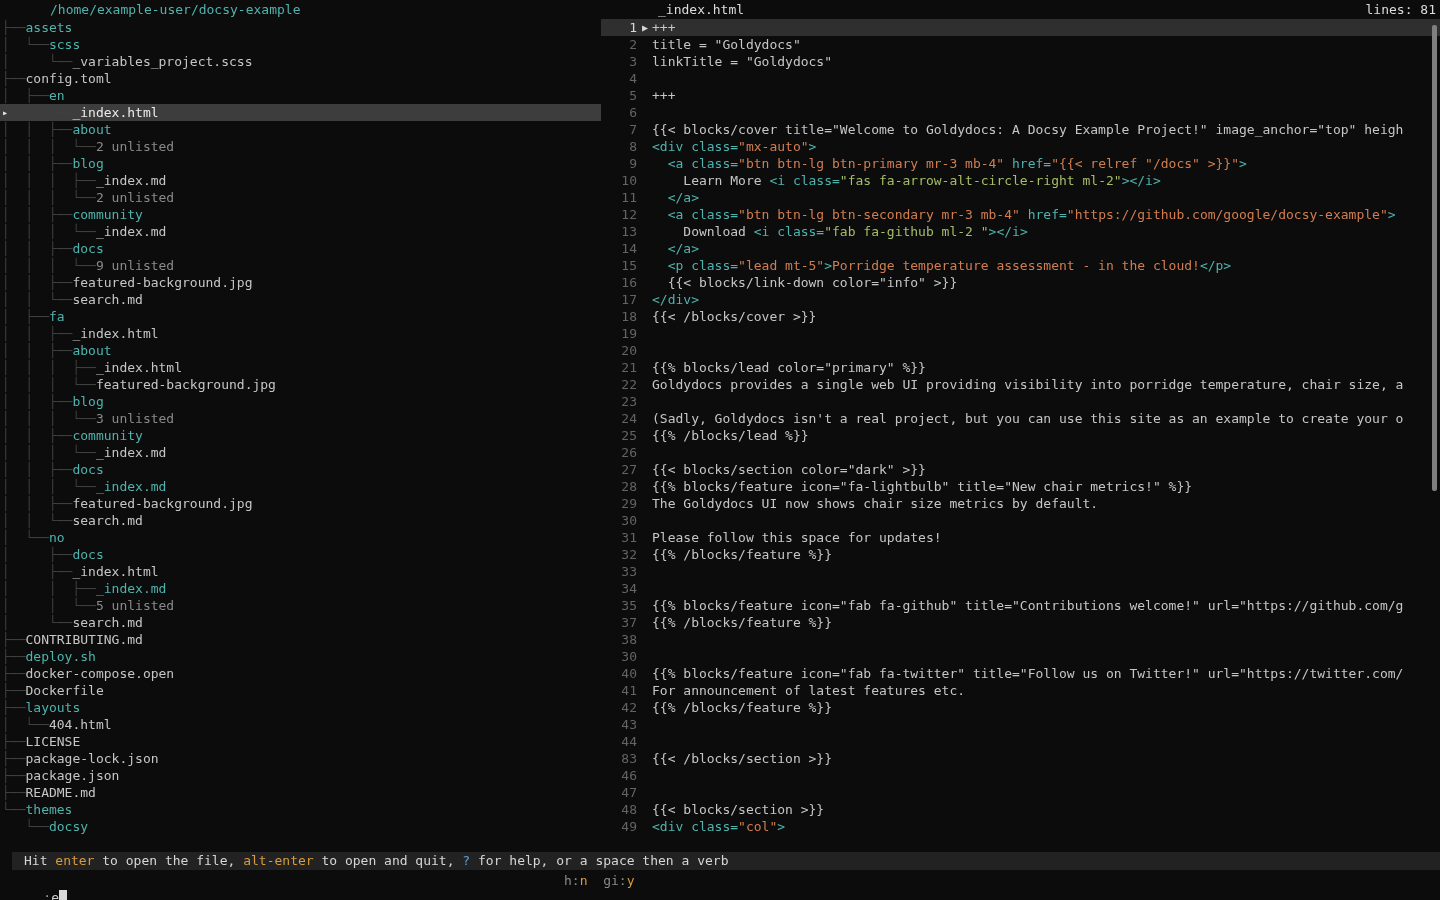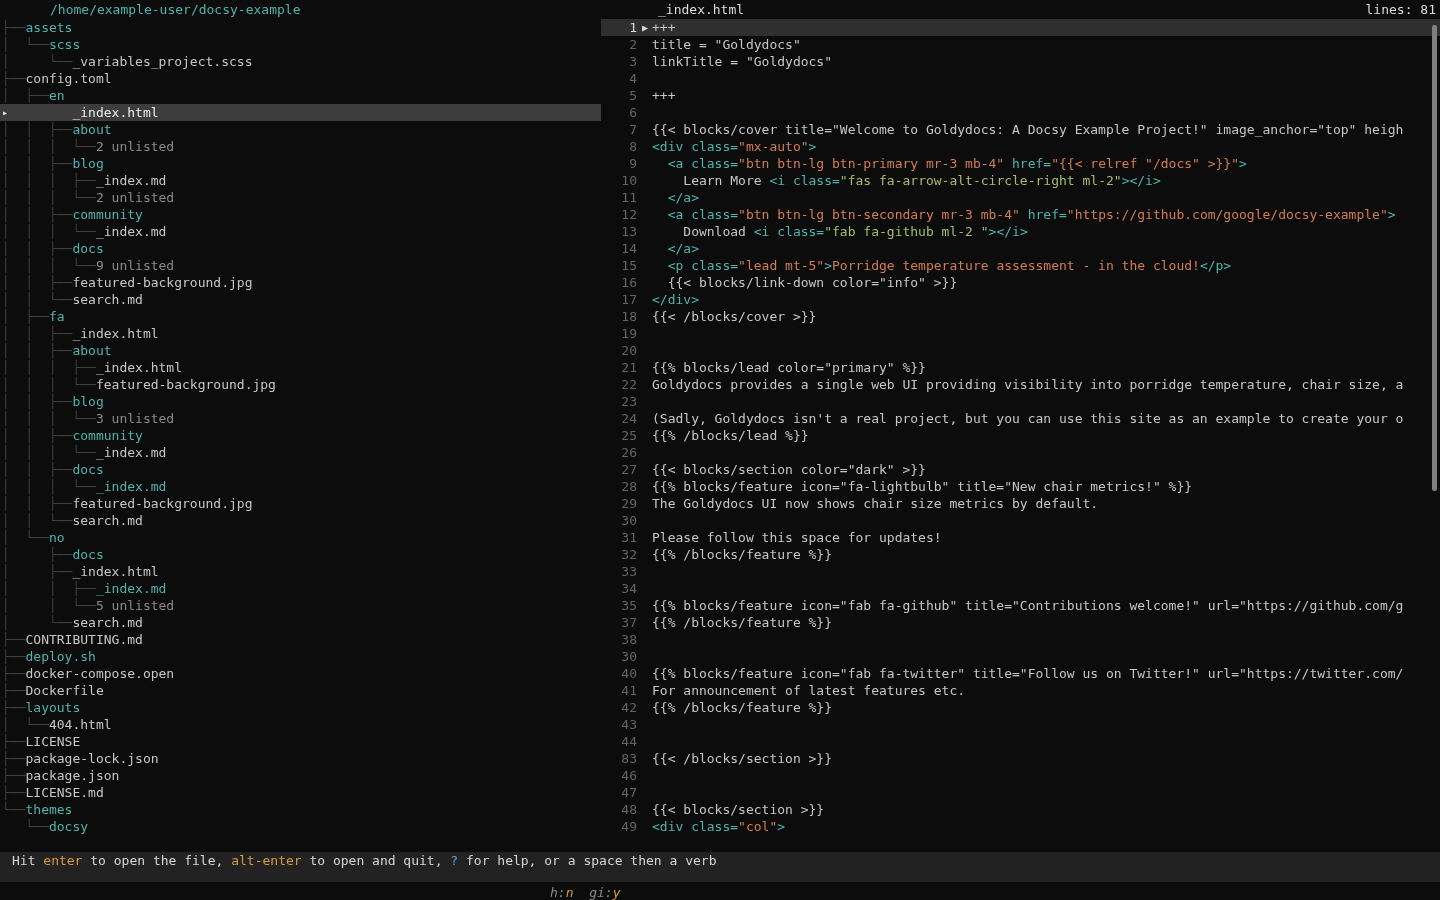--- a/index.html
+++ b/index.html
@@ -27,29 +27,29 @@
   .pline.sel{background:var(--pselbg);}
   .pline.sel .num{color:#d9d9d9;}
   .num{width:36px;flex:none;text-align:right;color:var(--linenum);}
   .code{flex:none;padding-left:15px;position:relative;}
   .pmarker{position:absolute;left:5px;top:0;color:#d9d9d9;font-size:10px;}
   .c-p{color:var(--fg);}
   .c-t{color:var(--teal);}
   .c-o{color:var(--orange);}
   .c-g{color:var(--green);}
   .scrollbar-thumb{position:absolute;right:3px;top:6px;width:5px;height:466px;background:var(--scroll);border-radius:2px;}
-  .status-bar{height:30px;line-height:18px;background:var(--statusbg);padding-left:12px;white-space:pre;overflow:hidden;}
+  .status-bar{height:18px;line-height:18px;background:var(--statusbg);padding-left:12px;white-space:pre;overflow:hidden;margin-left:12px;}
   .s-w{color:#d6d6d6;}
   .s-amber{color:var(--amber);}
   .s-blue{color:var(--blue);}
   .input-row{height:30px;position:relative;padding:2px 0 0 12px;line-height:17px;white-space:pre;background:var(--bg);}
   .i-dim{color:#9a9a9a;}
   .i-fg{color:#cfcfcf;}
   .cursor{display:inline-block;width:8px;height:14px;background:var(--cursor);vertical-align:-2px;}
-  .flags{position:absolute;left:550px;top:2px;white-space:pre;font-style:italic;}
+  .flags{position:absolute;left:564px;top:2px;white-space:pre;}
   .f-dim{color:var(--dim);}
   .f-amber{color:var(--amber);}
 </style>
 </head>
 <body>
 
 <div class="app">
 
   <div class="hdr">
     <div class="hdr-left">/home/example-user/docsy-example</div>
@@ -99,21 +99,21 @@
         <div class="trow"><span class="branch">│     └──</span><span class="lbl file">search.md</span></div>
         <div class="trow"><span class="branch">├──</span><span class="lbl file">CONTRIBUTING.md</span></div>
         <div class="trow"><span class="branch">├──</span><span class="lbl special">deploy.sh</span></div>
         <div class="trow"><span class="branch">├──</span><span class="lbl file">docker-compose.open</span></div>
         <div class="trow"><span class="branch">├──</span><span class="lbl file">Dockerfile</span></div>
         <div class="trow"><span class="branch">├──</span><span class="lbl dir">layouts</span></div>
         <div class="trow"><span class="branch">│  └──</span><span class="lbl file">404.html</span></div>
         <div class="trow"><span class="branch">├──</span><span class="lbl file">LICENSE</span></div>
         <div class="trow"><span class="branch">├──</span><span class="lbl file">package-lock.json</span></div>
         <div class="trow"><span class="branch">├──</span><span class="lbl file">package.json</span></div>
-        <div class="trow"><span class="branch">├──</span><span class="lbl file">LICENSE.md</span></div>
+        <div class="trow"><span class="branch">├──</span><span class="lbl file">README.md</span></div>
         <div class="trow"><span class="branch">└──</span><span class="lbl dir">themes</span></div>
         <div class="trow"><span class="branch">   └──</span><span class="lbl dir">docsy</span></div>
       </div>
     <div class="preview-pane">
       <div id="preview-lines">
           <div class="pline sel"><span class="num">1</span><span class="code"><span class="pmarker">▶</span><span class="c-p">+++</span></span></div>
           <div class="pline"><span class="num">2</span><span class="code"><span class="c-p">title = "Goldydocs"</span></span></div>
           <div class="pline"><span class="num">3</span><span class="code"><span class="c-p">linkTitle = "Goldydocs"</span></span></div>
           <div class="pline"><span class="num">4</span><span class="code"></span></div>
           <div class="pline"><span class="num">5</span><span class="code"><span class="c-p">+++</span></span></div>

